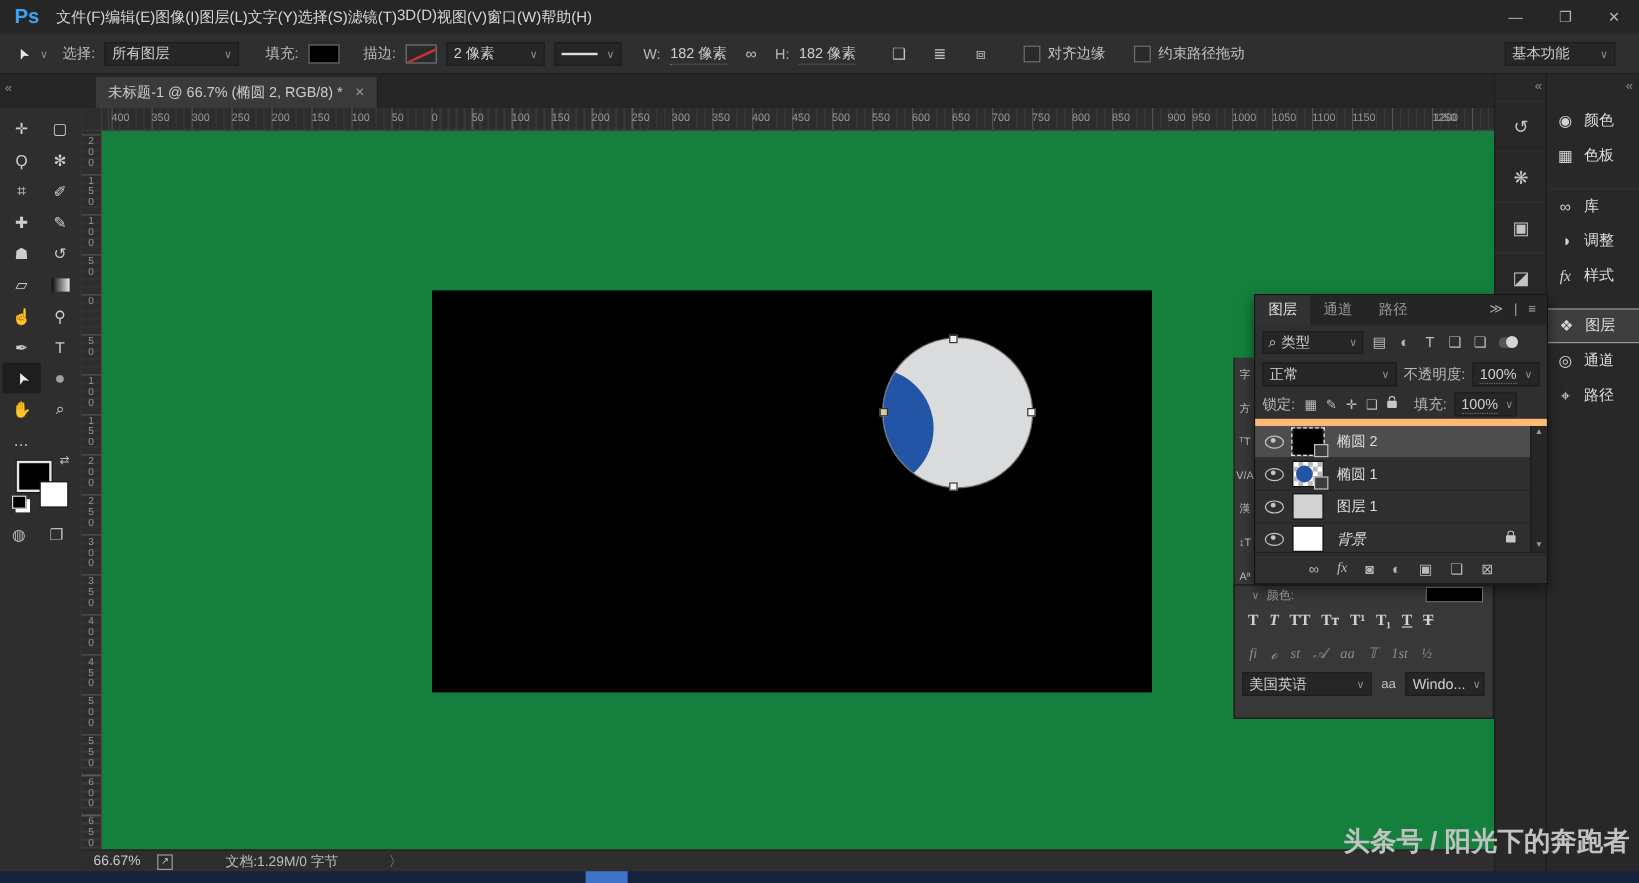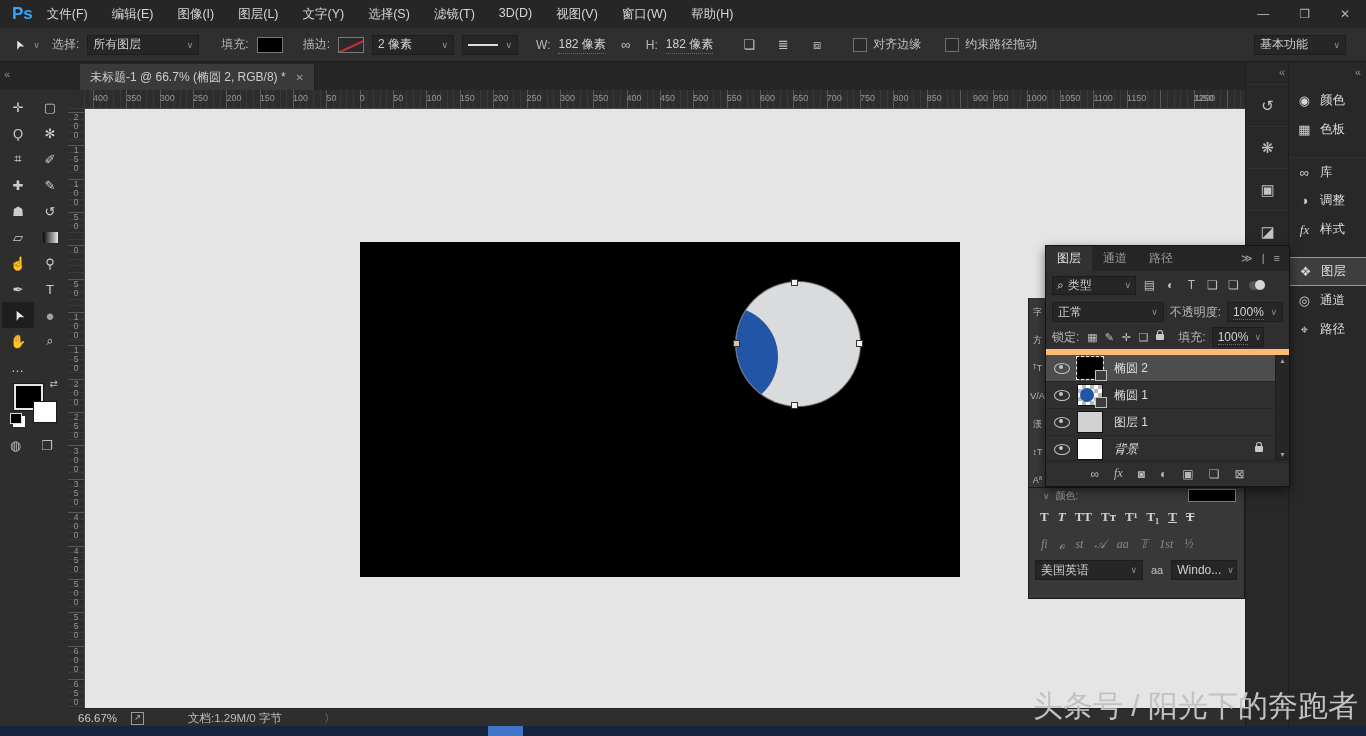--- a/index.html
+++ b/index.html
@@ -3,21 +3,21 @@
 <meta charset="utf-8">
 <style>
   html,body{margin:0;padding:0;background:#000;}
   #root{position:relative;width:1366px;height:736px;background:#1d1d1d;overflow:hidden;
         font-family:"Liberation Sans",sans-serif;font-size:12px;color:#cfcfcf;}
   .abs{position:absolute;}
 
   
   #titlebar{left:0;top:0;width:1366px;height:28px;background:#262626;display:flex;align-items:center;}
   #ps-logo{font-weight:bold;font-size:17px;margin:0 14px 0 12px;}
-  #menu-items{display:flex;gap:24px;font-size:12.5px;color:#d6d6d6;}
+  #menu-items{display:flex;font-size:12.5px;color:#d6d6d6;}
   .menu-item{cursor:default;}
   #win-controls{position:absolute;right:16px;top:0;height:28px;display:flex;gap:30px;align-items:center;color:#b5b5b5;font-size:12px;}
 
   
   #optionsbar{left:0;top:28px;width:1366px;height:34px;background:#2f2f2f;border-bottom:1px solid #1c1c1c;
               display:flex;align-items:center;gap:8px;padding-left:10px;box-sizing:border-box;}
   .olabel{color:#b9b9b9;white-space:nowrap;}
   .oselect{background:#262626;border:1px solid #1d1d1d;height:20px;display:flex;align-items:center;
            justify-content:space-between;padding:0 5px;color:#d0d0d0;box-sizing:border-box;}
   .carat{color:#8f8f8f;font-size:9px;margin-left:6px;}
@@ -51,21 +51,21 @@
   .tool-ellipse .tglyph{color:#9fa0a2;font-size:15px;}
   .tool-more .tglyph{letter-spacing:1px;}
   #colors-widget{position:absolute;left:14px;top:292px;width:42px;height:40px;}
   #fg-swatch{position:absolute;left:0;top:2px;width:25px;height:22px;background:#000;border:2px solid #e6e6e6;box-shadow:0 0 0 1px #1a1a1a;}
   #bg-swatch{position:absolute;right:0;bottom:0;width:22px;height:20px;background:#fff;box-shadow:0 0 0 1px #1a1a1a;}
   #swap-colors{position:absolute;right:-2px;top:-4px;color:#bdbdbd;font-size:10px;}
   #default-colors{position:absolute;left:-4px;bottom:-2px;width:10px;height:9px;background:#000;border:1px solid #ddd;box-shadow:3px 3px 0 0 #fff;}
   #tb-bottom{position:absolute;left:10px;top:348px;display:flex;gap:20px;color:#bdbdbd;font-size:13px;}
 
   
-  #canvas-area{left:68px;top:90px;width:1177px;height:618px;background:#e5e5e5;}
+  #canvas-area{left:68px;top:90px;width:1177px;height:618px;background:#15803d;}
   #hruler{position:absolute;left:0;top:0;width:1177px;height:18px;background:#2d2d2d;border-bottom:1px solid #454545;
     background-image:repeating-linear-gradient(to right,rgba(255,255,255,.16) 0 1px,transparent 1px 33.35px),
                      repeating-linear-gradient(to right,rgba(255,255,255,.06) 0 1px,transparent 1px 6.67px);
     background-position:25px 0,25px 0;}
   #vruler{position:absolute;left:0;top:18px;width:16px;height:600px;background:#2d2d2d;border-right:1px solid #454545;
     background-image:repeating-linear-gradient(to bottom,rgba(255,255,255,.16) 0 1px,transparent 1px 33.35px),
                      repeating-linear-gradient(to bottom,rgba(255,255,255,.06) 0 1px,transparent 1px 6.67px);
     background-position:0 4px,0 4px;}
   #ruler-corner{position:absolute;left:0;top:0;width:16px;height:18px;background:#2d2d2d;border-right:1px solid #3a3a3a;border-bottom:1px solid #3a3a3a;}
   .rlabel{position:absolute;top:3px;font-size:9px;color:#969696;}
@@ -151,21 +151,21 @@
   .fx-b:nth-child(7){text-decoration:underline;}
   .fx-b:nth-child(8){text-decoration:line-through;}
   #ot-row{height:26px;display:flex;align-items:center;gap:11px;padding:0 12px;}
   .ot-b{font-family:"Liberation Serif",serif;font-style:italic;color:#8c8c8c;font-size:12px;}
   #cb-lang{height:26px;display:flex;align-items:center;gap:8px;padding:0 6px;}
   #aa-glyph{color:#c0c0c0;font-size:11px;}
 
   
   #taskbar{left:0;top:726px;width:1366px;height:10px;}
   #taskbar-accent{position:absolute;left:488px;top:0;width:35px;height:10px;}
-  #watermark{right:8px;top:686px;font-size:30px;color:#c2c2c2;z-index:99;white-space:nowrap;}
+  #watermark{right:8px;top:686px;font-size:22px;color:#c2c2c2;z-index:99;white-space:nowrap;font-weight:bold;}
 </style>
 </head>
 <body>
 
 <div id="root">
 
   <div id="titlebar" class="abs">
     <span id="ps-logo" style="color: rgb(58, 165, 248);">Ps</span>
     <div id="menu-items">
         <span class="menu-item">文件(F)</span>

